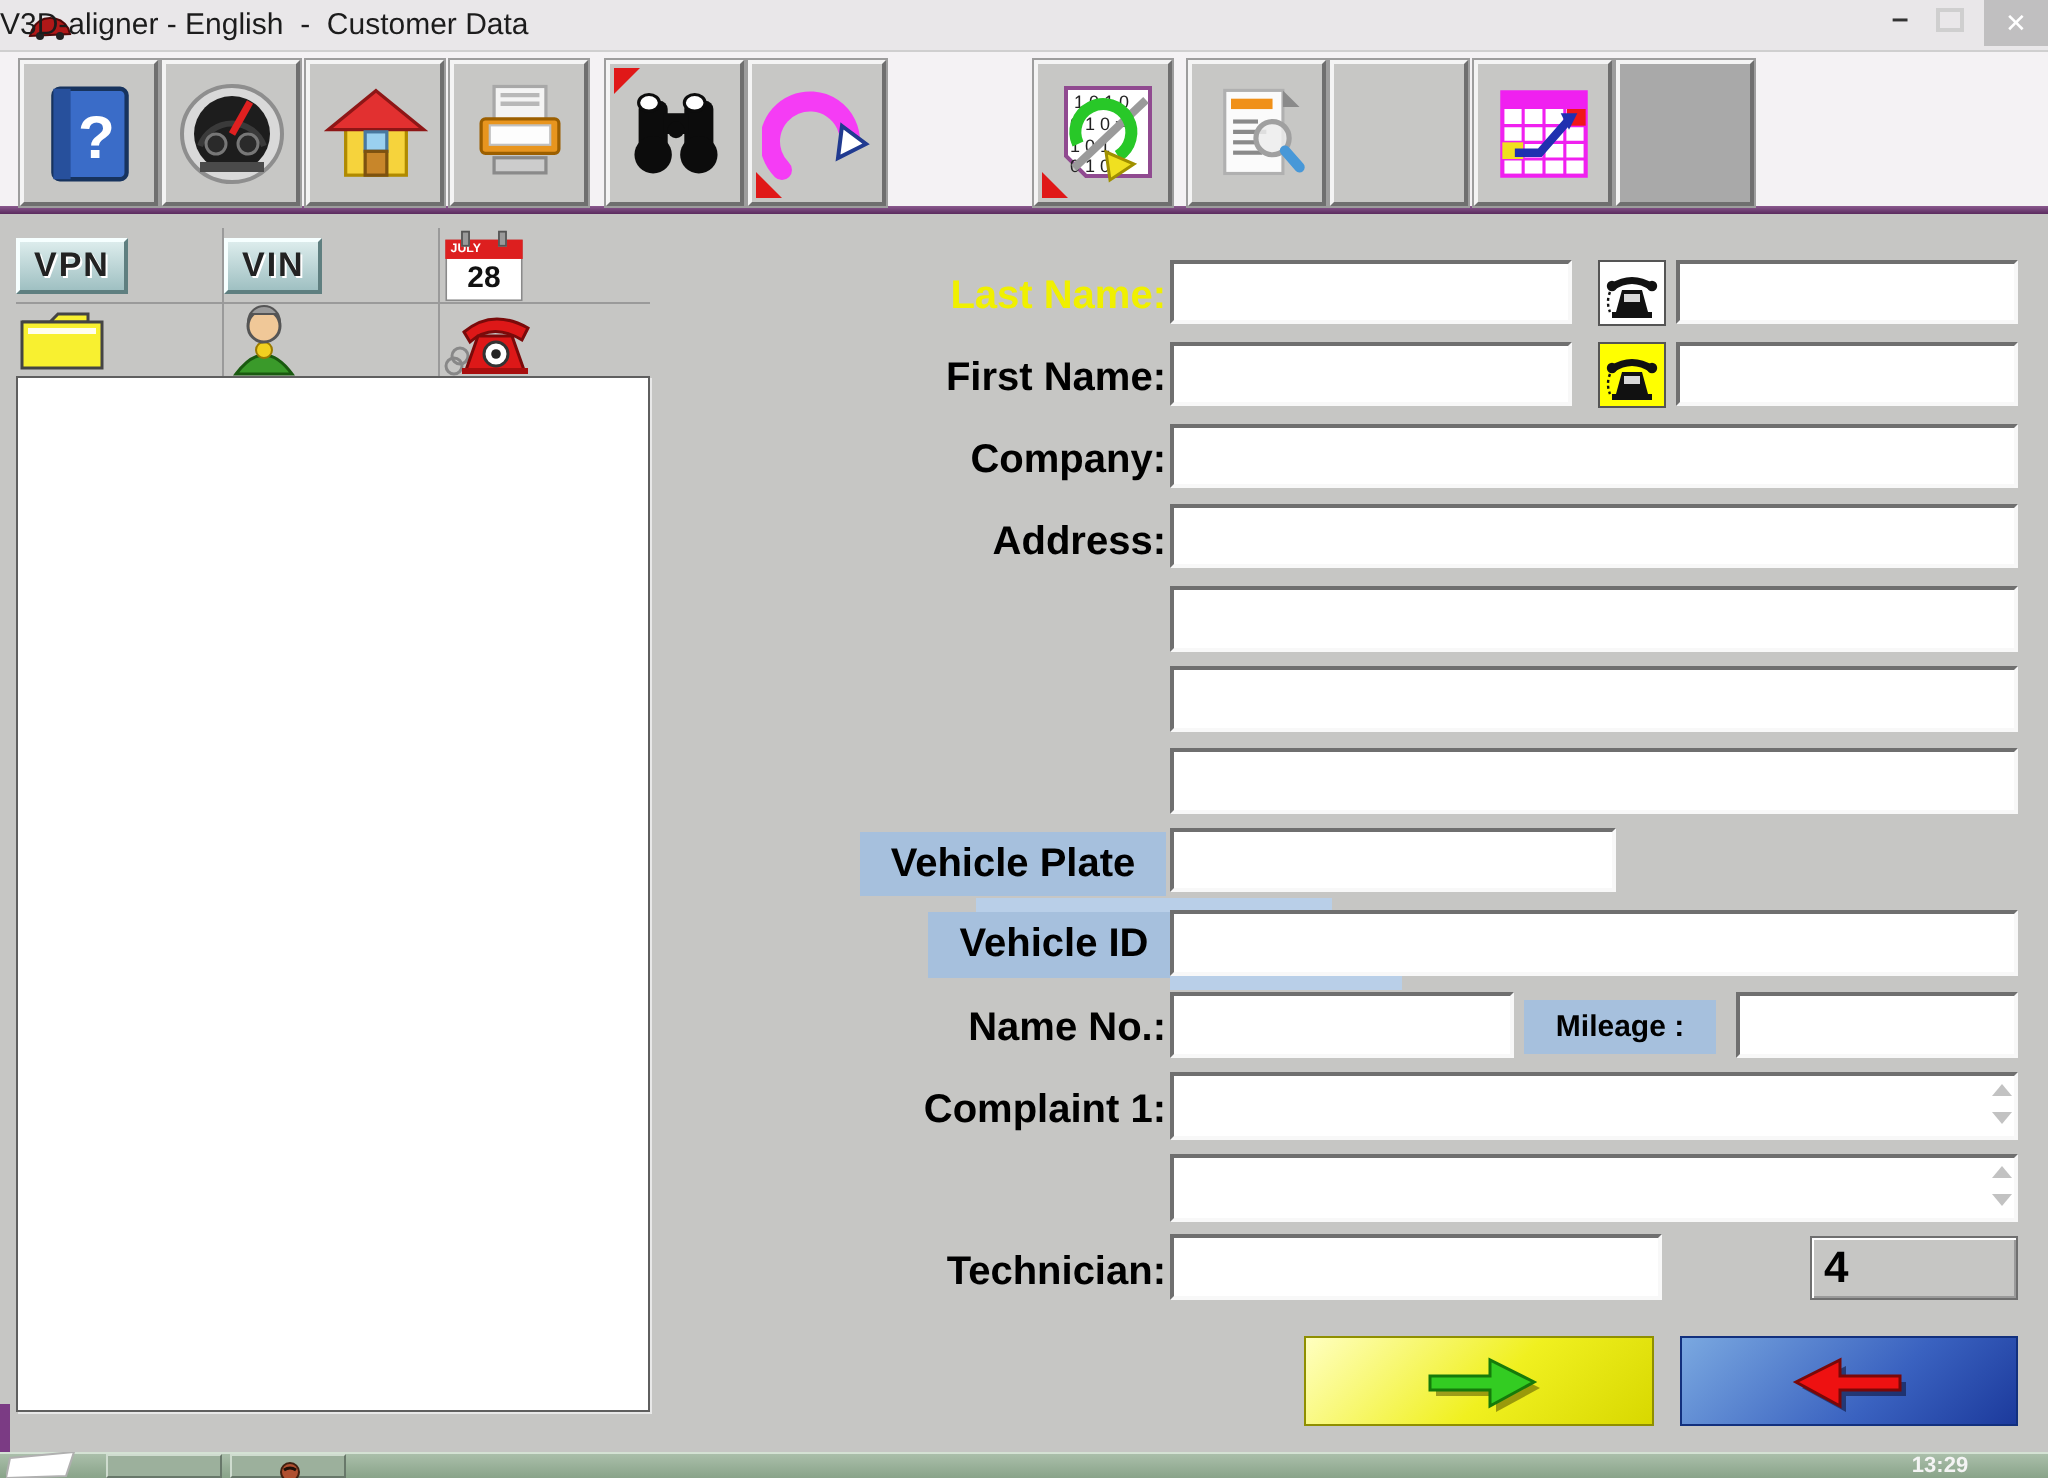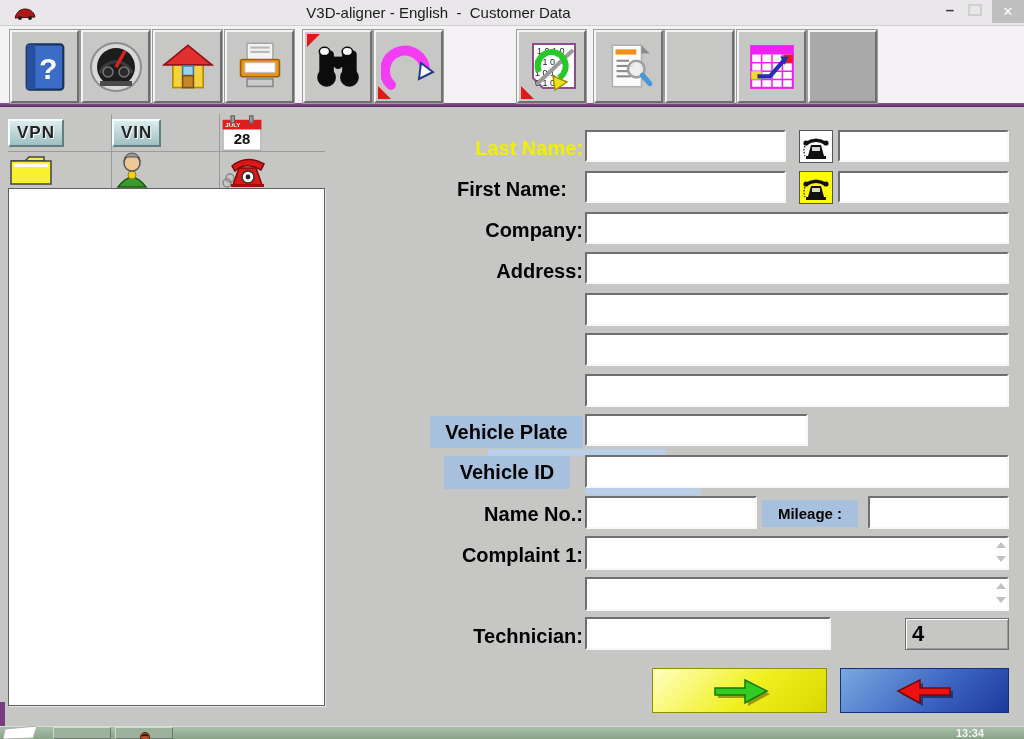--- a/index.html
+++ b/index.html
@@ -2,21 +2,21 @@
 <html><head>
 <meta charset="utf-8">
 <style>
   * { margin:0; padding:0; box-sizing:border-box; }
   html,body { width:1024px; height:739px; }
   body { font-family:"Liberation Sans", sans-serif; background:#c6c6c4; overflow:hidden; }
   .screen { position:relative; width:1024px; height:739px; background:#c6c6c4; }
 
   
   .titlebar { position:absolute; left:0; top:0; width:1024px; height:26px; background:#e9e7e9; border-bottom:1px solid #cfcfcf; }
-  .title { position:absolute; left:0; top:4px; width:877px; text-align:center; font-size:15px; color:#1c1c1c; white-space:pre; }
+  .title { position:absolute; left:0; top:4px; width:877px; text-align:left; font-size:15px; color:#1c1c1c; white-space:pre; }
   .win-min { position:absolute; left:938px; top:0; width:24px; height:23px; text-align:center; font-size:15px; font-weight:bold; color:#333; line-height:20px; }
   .win-max { position:absolute; left:968px; top:4px; width:14px; height:12px; border:2px solid #cfcfcf; background:transparent; }
   .win-close { position:absolute; left:992px; top:0; width:32px; height:23px; background:#c0bfc0; color:#ffffff; text-align:center; font-size:13px; line-height:23px; }
 
   
   .toolbar { position:absolute; left:0; top:26px; width:1024px; height:78px; background:#f4f2f4; }
   .toolbar-rule { position:absolute; left:0; top:103px; width:1024px; height:4px; background:linear-gradient(#8a5a8e,#5a2a5e); }
   .tbtn { position:absolute; top:30px; width:69px; height:73px; background:#c7c7c5; border:2px solid; border-color:#f4f4f4 #6f6f6f #6f6f6f #f4f4f4; outline:1px solid #9d9d9d; display:flex; align-items:center; justify-content:center; }
   .tbtn-dark { background:#a9a9a9; }
   .tri { position:absolute; width:0; height:0; }
@@ -250,21 +250,21 @@
       <circle cx="4" cy="9" r="2.6" fill="#111"></circle>
         <circle cx="24" cy="9" r="2.6" fill="#111"></circle>
       <polygon points="6,22 22,22 19,11 9,11" fill="#111"></polygon>
       <rect x="10" y="13" width="8" height="4" fill="#d8d8d8"></rect>
       <rect x="4" y="22" width="20" height="3" fill="#111"></rect>
       <path d="M3 12 Q1 17 3 22" fill="none" stroke="#111" stroke-width="1.2" stroke-dasharray="1.5 1.5"></path>
     </svg>
   </div>
   <input class="tb" style="left: 838px; top: 130px; width: 171px; height: 32px;" value="">
 
-  <div class="flabel" style="left:384px;top:176px;width:183px">First Name:</div>
+  <div class="flabel" style="left:400px;top:176px;width:183px">First Name:</div>
   <input class="tb" style="left: 585px; top: 171px; width: 201px; height: 32px;" value="">
   <div class="phone-btn yellow" style="left:799px;top:171px">
     <svg width="28" height="26" viewBox="0 0 28 26">
       <path d="M3 8 Q14 1 25 8 L23 11 Q14 5 5 11 Z" fill="#111"></path>
       <circle cx="4" cy="9" r="2.6" fill="#111"></circle>
         <circle cx="24" cy="9" r="2.6" fill="#111"></circle>
       <polygon points="6,22 22,22 19,11 9,11" fill="#111"></polygon>
       <rect x="10" y="13" width="8" height="4" fill="#d8d8d8"></rect>
       <rect x="4" y="22" width="20" height="3" fill="#111"></rect>
       <path d="M3 12 Q1 17 3 22" fill="none" stroke="#111" stroke-width="1.2" stroke-dasharray="1.5 1.5"></path>
@@ -278,21 +278,21 @@
   <div class="flabel" style="left:400px;top:258px;width:183px">Address:</div>
   <input class="tb" style="left: 585px; top: 252px; width: 424px; height: 32px;" value="">
   <input class="tb" style="left: 585px; top: 293px; width: 424px; height: 33px;" value="">
   <input class="tb" style="left: 585px; top: 333px; width: 424px; height: 33px;" value="">
   <input class="tb" style="left: 585px; top: 374px; width: 424px; height: 33px;" value="">
 
   <div class="bluebox" style="left:430px;top:416px;width:153px;height:32px;line-height:32px">Vehicle Plate</div>
   <input class="tb" style="left: 585px; top: 414px; width: 223px; height: 32px;" value="">
 
   <div class="bluestrip" style="left:488px;top:449px;width:178px;height:7px"></div>
-  <div class="bluebox" style="left:444px;top:456px;width:126px;height:33px;line-height:33px">Vehicle ID</div>
+  <div class="bluebox" style="left:464px;top:456px;width:126px;height:33px;line-height:33px">Vehicle ID</div>
   <div class="bluestrip" style="left:585px;top:488px;width:116px;height:7px"></div>
   <input class="tb" style="left: 585px; top: 455px; width: 424px; height: 33px;" value="">
 
   <div class="flabel" style="left:400px;top:501px;width:183px">Name No.:</div>
   <input class="tb" style="left: 585px; top: 496px; width: 172px; height: 33px;" value="">
   <div class="bluebox" style="left:762px;top:500px;width:96px;height:27px;line-height:27px;font-size:15px">Mileage :</div>
   <input class="tb" style="left: 868px; top: 496px; width: 141px; height: 33px;" value="">
 
   <div class="flabel" style="left:400px;top:542px;width:183px">Complaint 1:</div>
   <input class="tb" style="left: 585px; top: 536px; width: 424px; height: 34px;" value="">
@@ -325,15 +325,15 @@
   <svg style="position:absolute;left:3px;top:726px" width="36" height="13" viewBox="0 0 36 13">
     <polygon points="2,3 34,0 30,12 0,13" fill="#ffffff" stroke="#b0b0b0" stroke-width="1"></polygon>
   </svg>
   <div class="tk-btn" style="left:53px;width:58px"></div>
   <div class="tk-btn" style="left:115px;width:58px">
     <svg width="10" height="10" viewBox="0 0 10 10" style="margin-left:24px">
       <circle cx="5" cy="5" r="4.5" fill="#b05030" stroke="#402010" stroke-width="1"></circle>
       <path d="M2 4 Q5 2 8 4" fill="none" stroke="#201008" stroke-width="1.5"></path>
     </svg>
   </div>
-  <div class="tk-clock">13:34</div>
+  <div class="tk-clock">13:29</div>
 
 </div>
 
 </body></html>

